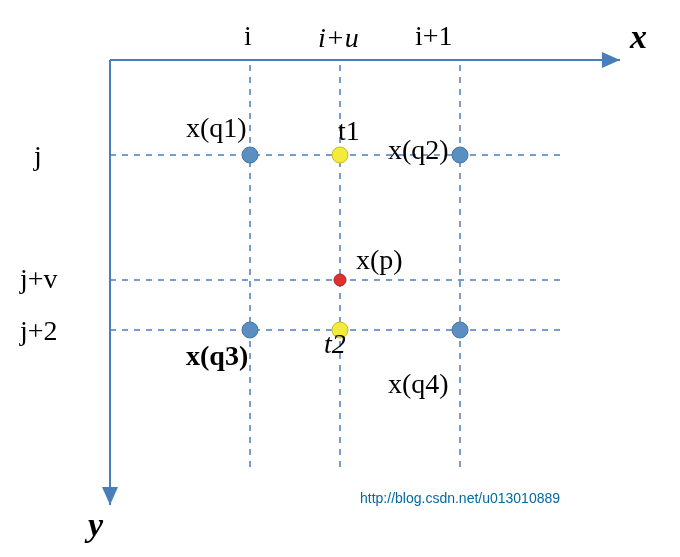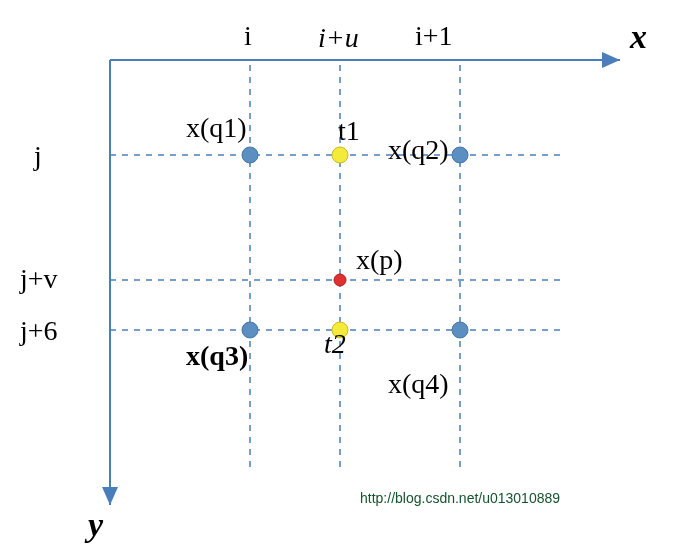--- a/index.html
+++ b/index.html
@@ -36,21 +36,21 @@
   .label {
     position: absolute;
     font-size: 28px;
     color: #000;
     white-space: nowrap;
   }
   .axis-label { font-size: 34px; font-style: italic; font-weight: bold; }
   .watermark {
     position: absolute;
     font-size: 14px;
-    color: #14532d;
+    color: #0369a1;
     font-family: Arial, sans-serif;
   }
 </style>
 </head>
 <body>
 
 <svg class="stage" viewBox="0 0 680 557">
 
   <line class="axis-line" x1="110" y1="60" x2="620" y2="60"></line>
   <polygon class="arrowhead" points="620,60 602,52 602,68"></polygon>
@@ -79,21 +79,21 @@
 
 <div class="label axis-label" style="left:630px; top:18px;">x</div>
 <div class="label axis-label" style="left:88px; top:506px;">y</div>
 
 <div class="label" style="left:244px; top:20px;">i</div>
 <div class="label" style="left:318px; top:22px;font-style:italic;">i+u</div>
 <div class="label" style="left:415px; top:20px;">i+1</div>
 
 <div class="label" style="left:34px;  top:140px;">j</div>
 <div class="label" style="left:20px;  top:263px;">j+v</div>
-<div class="label" style="left:20px;  top:315px;">j+6</div>
+<div class="label" style="left:20px;  top:315px;">j+2</div>
 
 <div class="label" style="left:186px; top:112px;text-align:right;">x(q1)</div>
 <div class="label" style="left:324px; top:115px;margin-left:14px;">t1</div>
 <div class="label" style="left:388px; top:112px;margin-top:22px;">x(q2)</div>
 <div class="label" style="left:356px; top:244px;">x(p)</div>
 <div class="label" style="left:186px; top:340px;font-weight:bold;">x(q3)</div>
 <div class="label" style="left:324px; top:328px;font-style:italic;">t2</div>
 <div class="label" style="left:388px; top:340px;margin-top:28px;">x(q4)</div>
 
 <div class="watermark" style="left:360px; top:490px;">http://blog.csdn.net/u013010889</div>

